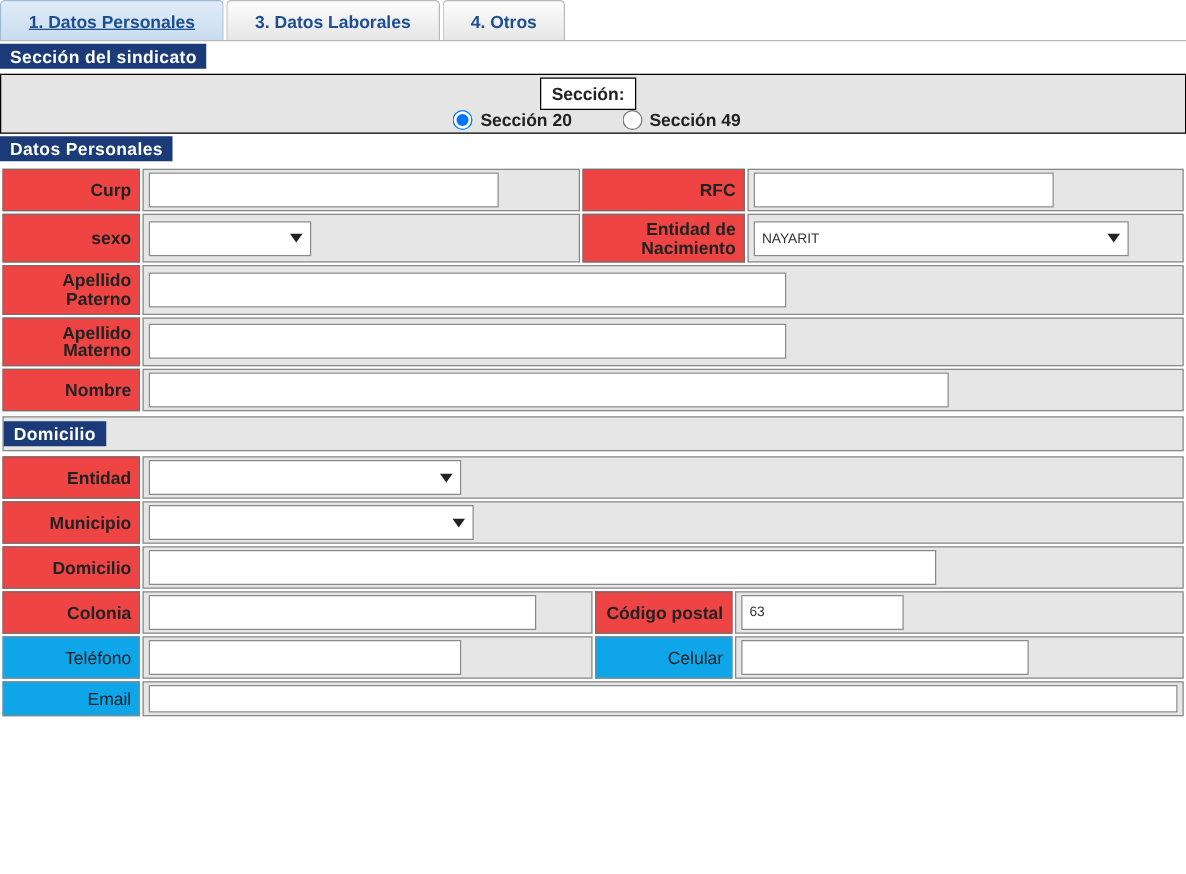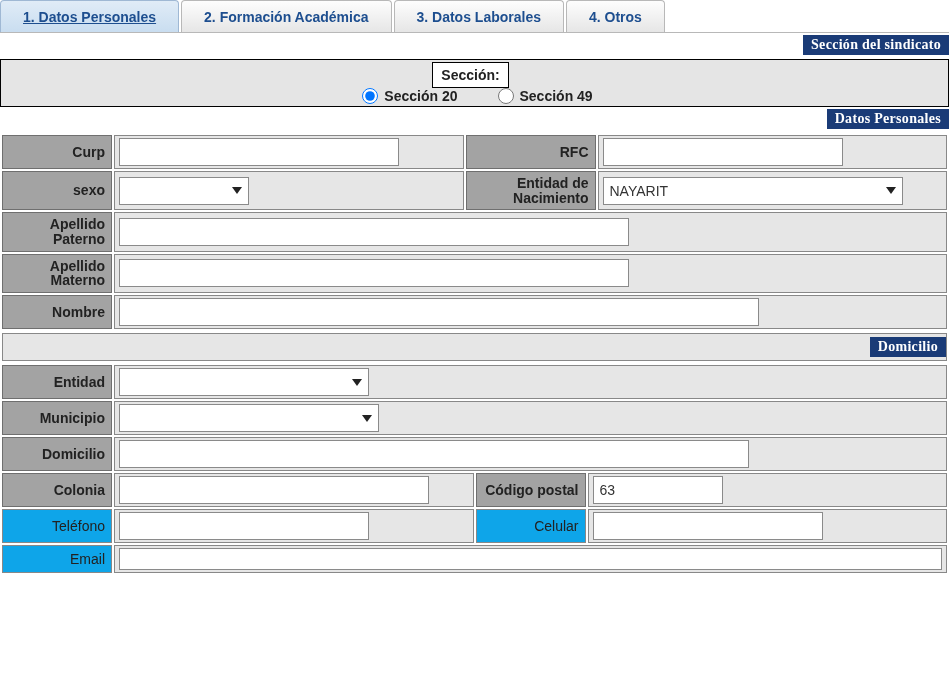--- a/index.html
+++ b/index.html
@@ -28,23 +28,22 @@
     background: linear-gradient(#fdfdfd, #e6e6e6);
   }
   .tab.active {
     background: linear-gradient(#e0ecf7, #c9ddf0);
     border-color: #9fb8d4;
     text-decoration: underline;
   }
   
   .section-header {
     display: flex;
-    justify-content: flex-end;
+    justify-content: flex-start;
     padding: 2px 0 4px 0;
-    font-family: Liberation Serif, serif;
   }
   .section-header span {
     background: #1a3b77;
     color: #fff;
     font-weight: bold;
     padding: 2px 8px;
     letter-spacing: 0.3px;
   }
   
   .black-row {
@@ -73,21 +72,21 @@
   .radio-item input { width: 16px; height: 16px; }
 
   
   table.form {
     width: 100%;
     border-collapse: separate;
     border-spacing: 2px;
     table-layout: fixed;
   }
   table.form td.label {
-    background: #a3a3a3;
+    background: #ef4444;
     border: 1px solid #6f6f6f;
     text-align: right;
     font-weight: bold;
     padding: 4px 6px;
     vertical-align: middle;
     line-height: 1.05;
     width: 110px;
   }
   table.form td.label-light {
     background: #0ea5e9;
@@ -102,42 +101,41 @@
     padding: 2px 4px;
     vertical-align: middle;
   }
   .input-box {
     background: #fff;
     border: 1px solid #8a8a8a;
     height: 28px;
     display: flex;
     align-items: center;
     padding: 0 6px;
-    font-size: 14px;
+    font-size: 11px;
     color: #333;
   }
   .input-box.select {
     justify-content: space-between;
   }
   .chevron {
     width: 0; height: 0;
     border-left: 5px solid transparent;
     border-right: 5px solid transparent;
     border-top: 7px solid #222;
     margin-left: 6px;
   }
 </style>
 </head>
 <body>
 
 <div class="container">
 
   <div class="tabs">
     <div class="tab active">1. Datos Personales</div>
-    <div class="tab">2. Formación Académica</div>
     <div class="tab">3. Datos Laborales</div>
     <div class="tab">4. Otros</div>
   </div>
 
   <div class="section-header">
     <span>Sección del sindicato</span>
   </div>
   <div class="black-row">
     <div class="black-label">Sección:</div>
     <div class="radio-group">

